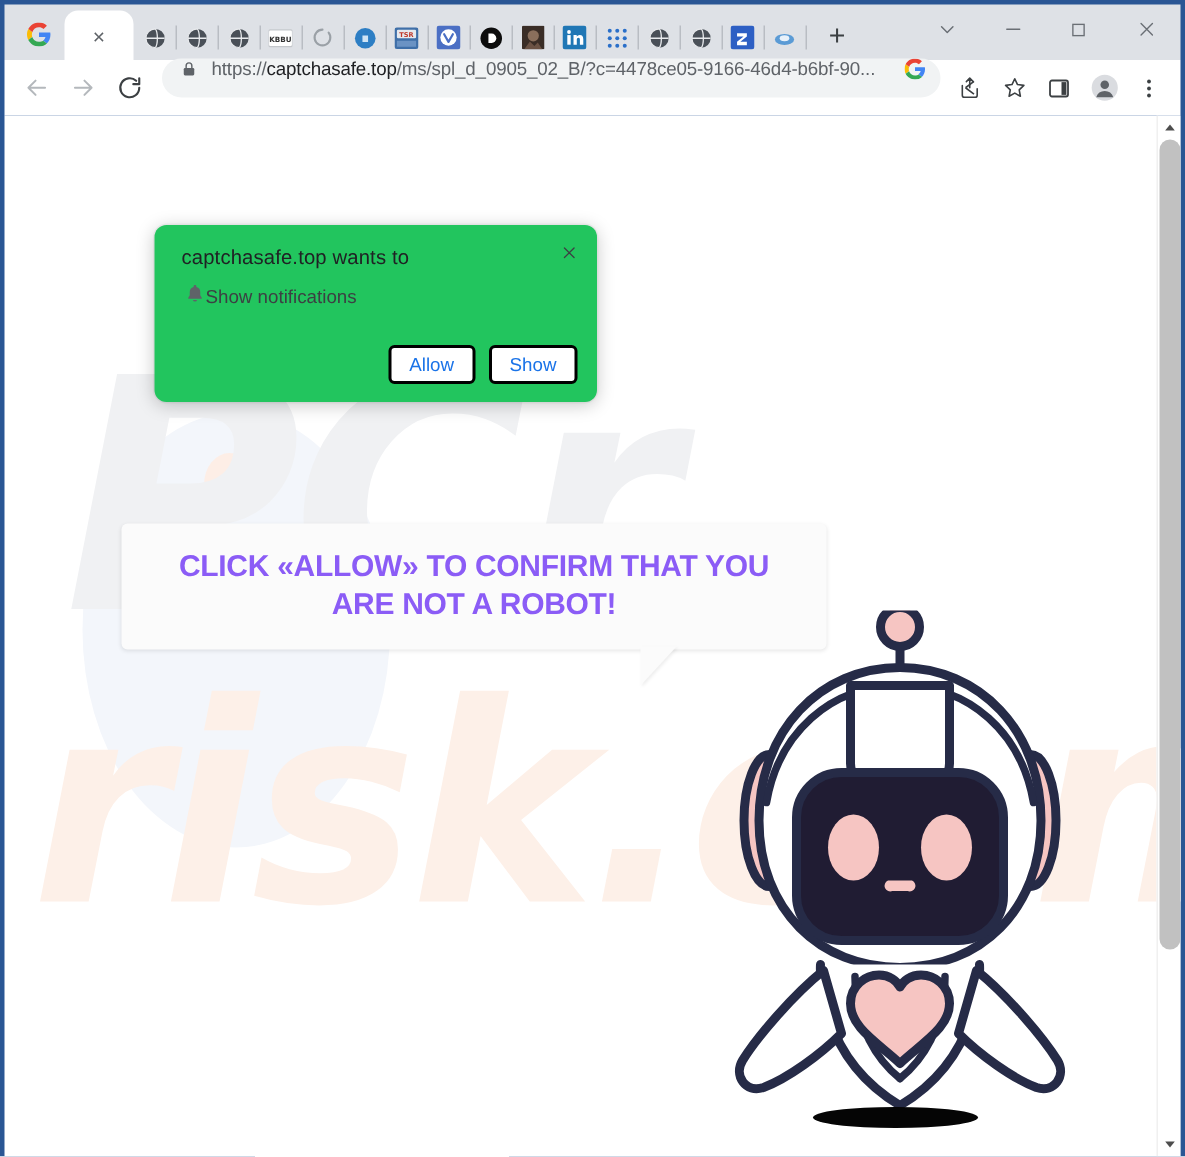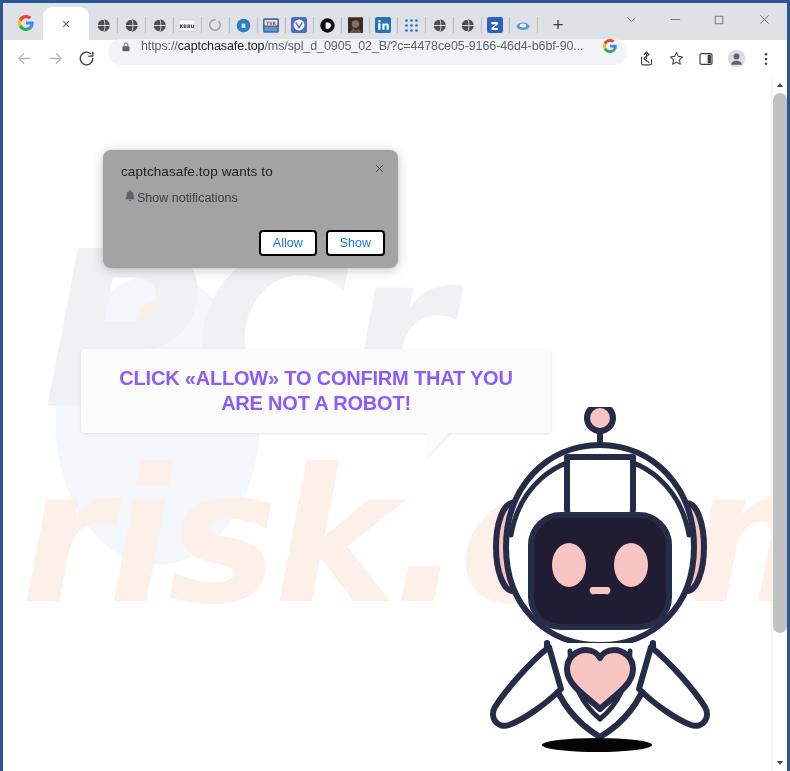--- a/index.html
+++ b/index.html
@@ -206,21 +206,21 @@
     left: 482px; top: 330px;
     width: 230px; height: 345px;
   }
   .robot svg { display: block; width: 100%; height: 100%; }
 
   
   .permdlg {
     position: absolute;
     left: 100px; top: 73px;
     width: 295px; height: 118px;
-    background: #a3a3a3;
+    background: #22c55e;
     border-radius: 8px;
     box-shadow: 0 2px 12px rgba(0,0,0,0.22), 0 0 0 1px rgba(0,0,0,0.04);
     z-index: 40;
     padding: 14px 16px 0 18px;
   }
   .permdlg-close {
     position: absolute;
     right: 8px; top: 7px;
     width: 22px; height: 22px;
     display: flex; align-items: center; justify-content: center;

